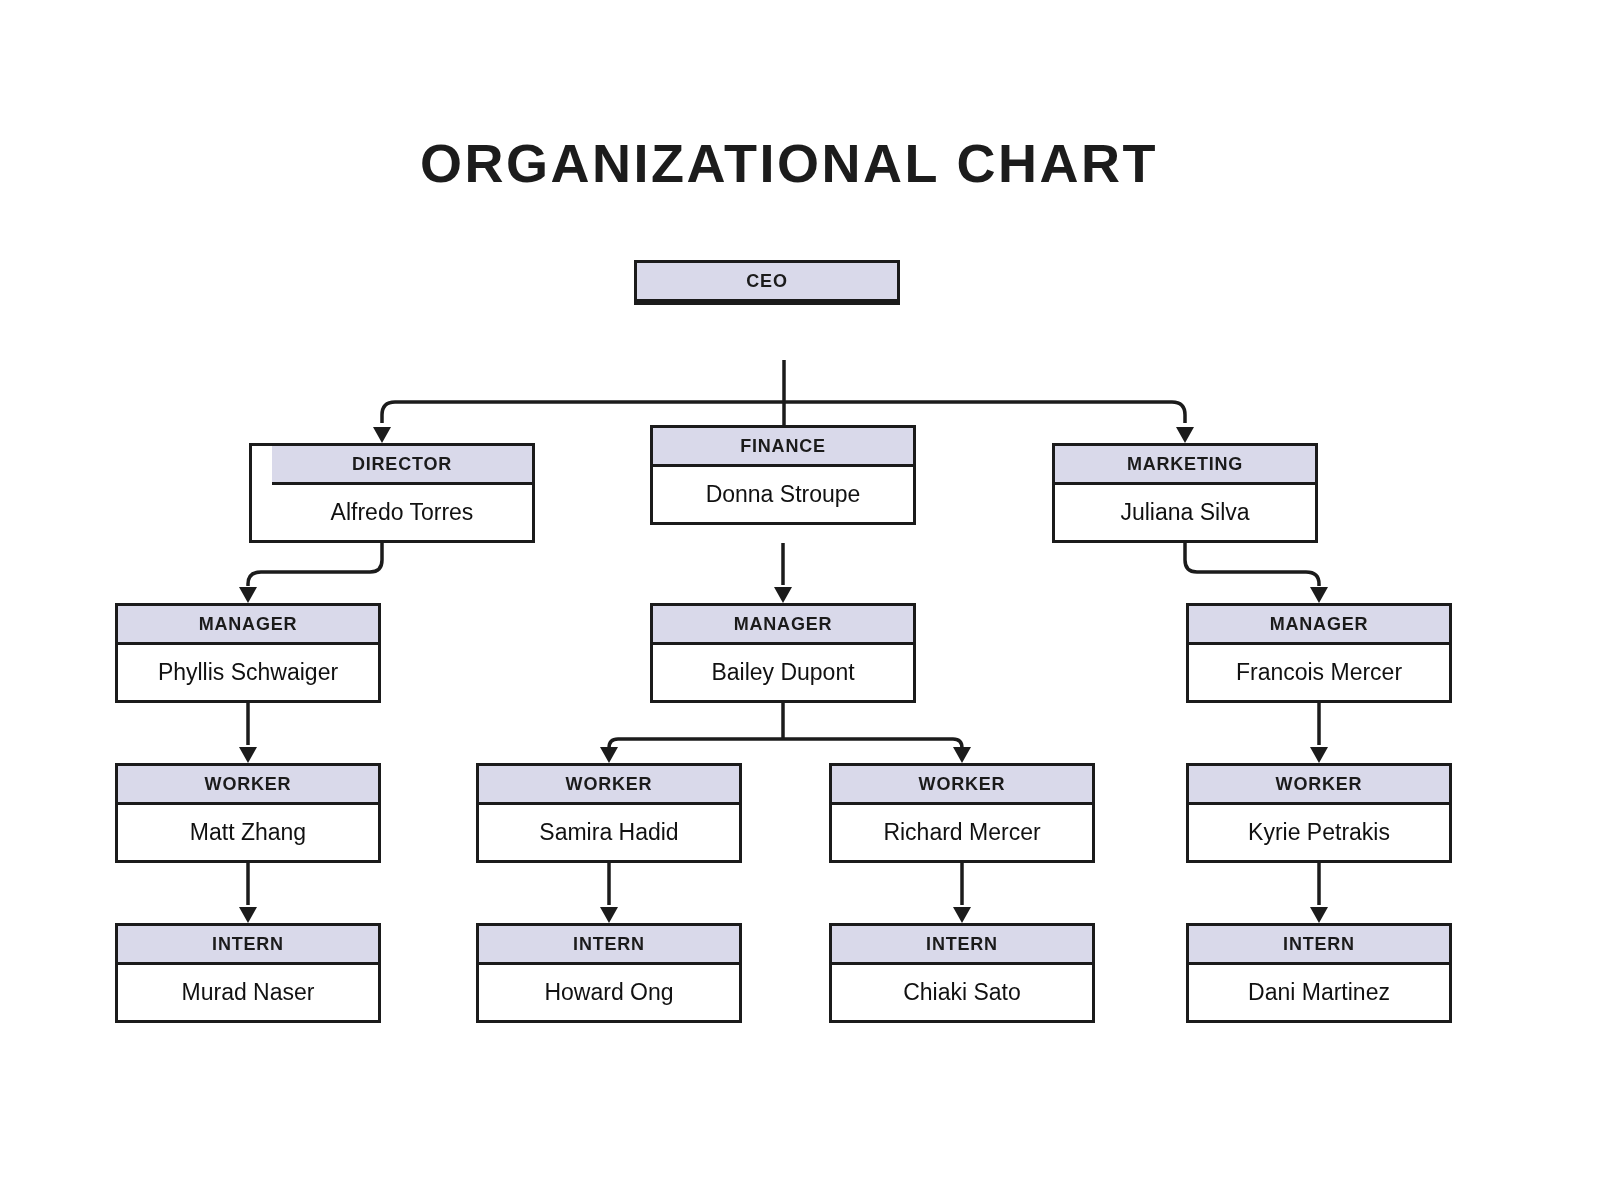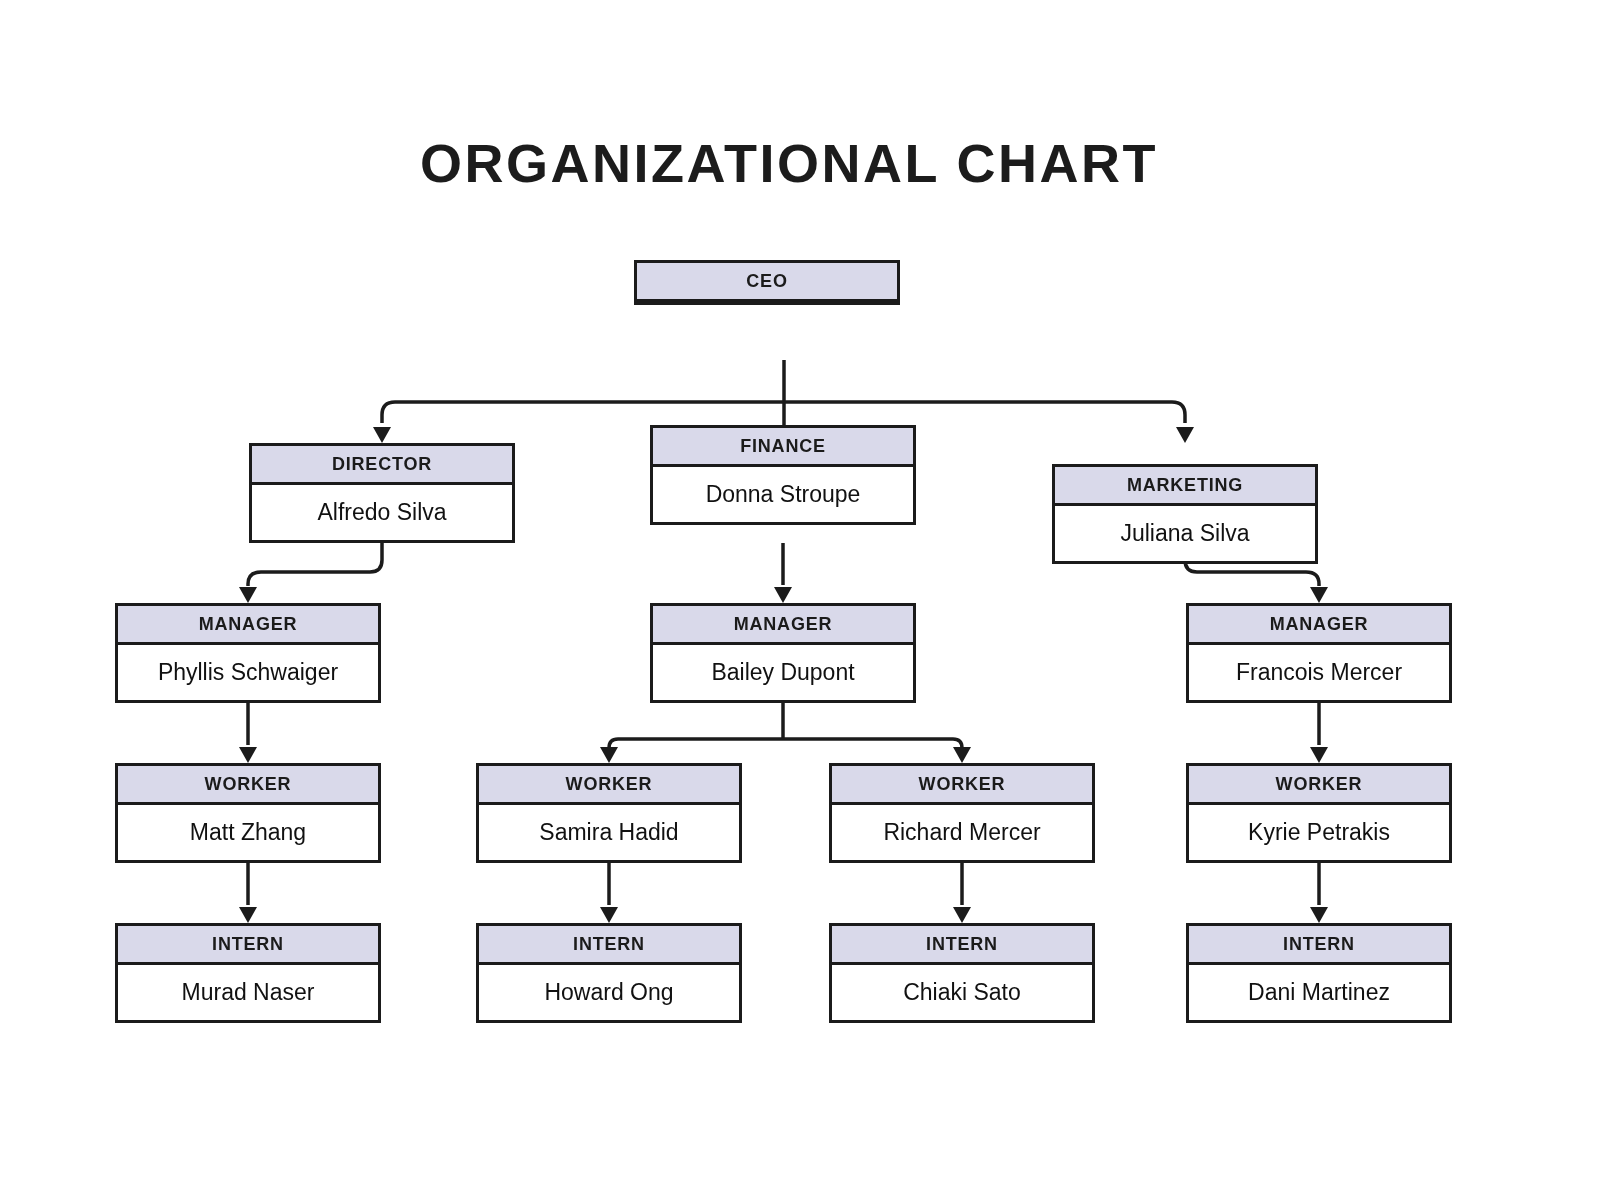--- a/index.html
+++ b/index.html
@@ -118,29 +118,29 @@
     <path d="M962,863 V905"></path>
     <polygon points="962,923 953,907 971,907"></polygon>
     <path d="M1319,863 V905"></path>
     <polygon points="1319,923 1310,907 1328,907"></polygon>
   </svg>
 
   <div class="org-box" style="left:634px; top:260px;">
     <div class="org-box-header">CEO</div>
   </div>
 
-  <div class="org-box" style="left:249px; top:443px;">
+  <div class="org-box" style="left:249px; top:443px;padding-left:20px;">
     <div class="org-box-header">DIRECTOR</div>
-    <div class="org-box-body">Alfredo Silva</div>
+    <div class="org-box-body">Alfredo Torres</div>
   </div>
   <div class="org-box" style="left:650px; top:425px;">
     <div class="org-box-header">FINANCE</div>
     <div class="org-box-body">Donna Stroupe</div>
   </div>
-  <div class="org-box" style="left:1052px; top:464px;">
+  <div class="org-box" style="left:1052px; top:443px;">
     <div class="org-box-header">MARKETING</div>
     <div class="org-box-body">Juliana Silva</div>
   </div>
 
   <div class="org-box" style="left:115px; top:603px;">
     <div class="org-box-header">MANAGER</div>
     <div class="org-box-body">Phyllis Schwaiger</div>
   </div>
   <div class="org-box" style="left:650px; top:603px;">
     <div class="org-box-header">MANAGER</div>

